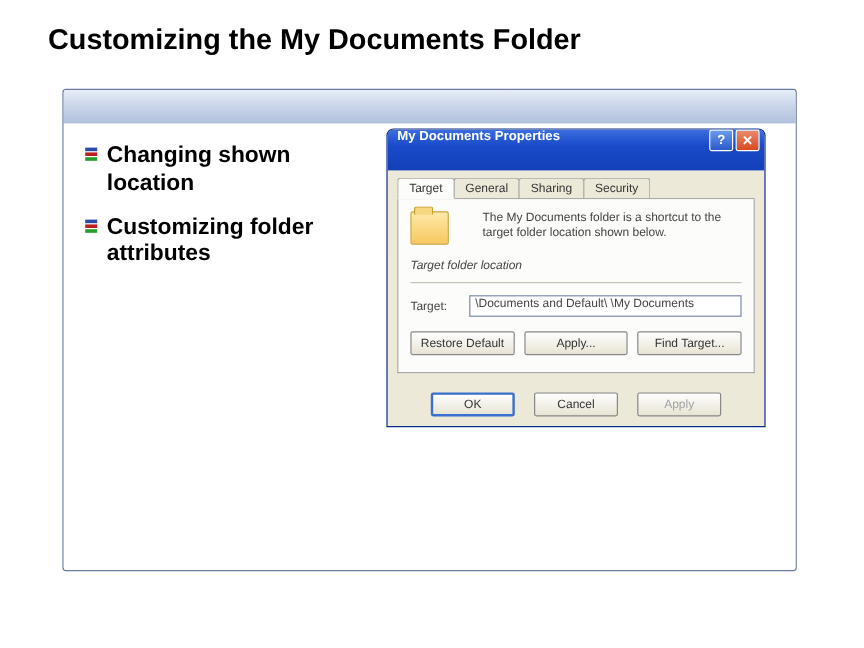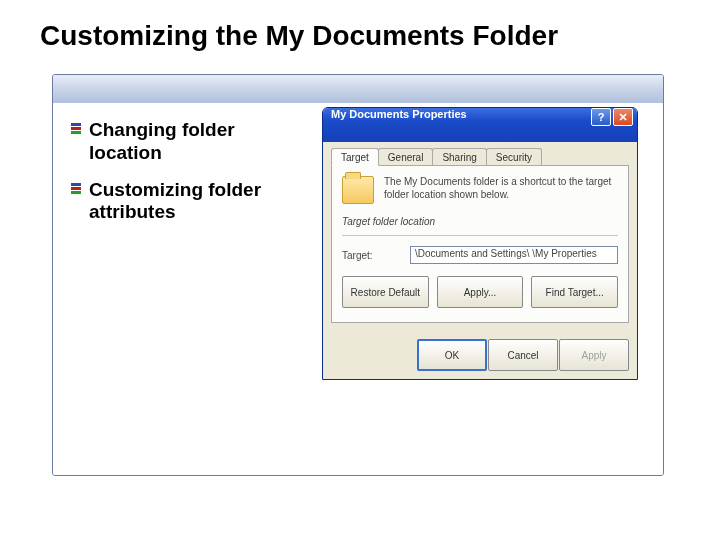--- a/index.html
+++ b/index.html
@@ -13,21 +13,21 @@
   }
   .slide {
     width: 720px;
     height: 540px;
     position: relative;
   }
   .slide-title {
     position: absolute;
     top: 20px;
     left: 40px;
-    font-size: 28px;
+    font-size: 24px;
     font-weight: bold;
     color: #000;
   }
   .content-frame {
     position: absolute;
     top: 74px;
     left: 52px;
     width: 612px;
     height: 402px;
     border: 1px solid #6a7aa0;
@@ -133,21 +133,21 @@
     margin-bottom: -1px;
   }
   .xp-tabpanel {
     background: #fcfcfa;
     border: 1px solid #aaa;
     border-top: none;
     padding: 10px 10px 14px;
   }
   .desc-row {
     display: flex;
-    gap: 10px;
+    gap: 28px;
     align-items: flex-start;
     margin-bottom: 12px;
   }
   .folder-icon {
     width: 32px; height: 28px;
     background: linear-gradient(#ffe9a8, #f6c860);
     border: 1px solid #caa030;
     border-radius: 2px;
     position: relative;
     flex: 0 0 32px;
@@ -166,56 +166,56 @@
 
   .group-label { color: #444; margin-bottom: 8px; font-style: italic; }
   .sep {
     height: 1px;
     background: #c8c4b4;
     margin: 4px 0 10px;
   }
   .target-row {
     display: flex;
     align-items: center;
-    gap: 26px;
+    gap: 7px;
     margin-bottom: 12px;
   }
   .target-label { color: #444; flex: 0 0 42px; }
   .target-input {
     flex: 1;
     height: 18px;
     border: 1px solid #7a8aa8;
     background: #fff;
     color: #444;
     font-size: 10px;
     padding: 1px 4px;
     overflow: hidden;
     white-space: nowrap;
   }
   .btn-row {
     display: flex;
     gap: 8px;
   }
   .xp-btn {
     flex: 1;
-    height: 32px;
+    height: 20px;
     border: 1px solid #888;
     border-radius: 2px;
     background: linear-gradient(#fefefe, #e8e4d4);
     color: #333;
     display: flex;
     align-items: center;
     justify-content: center;
     font-size: 10px;
   }
 
   .bottom-btns {
     display: flex;
-    justify-content: flex-end;
-    gap: 1px;
+    justify-content: center;
+    gap: 16px;
     padding: 8px 8px 8px;
   }
   .bottom-btns .xp-btn { flex: 0 0 70px; }
   .xp-btn.primary { border: 2px solid #3a70d0; }
   .xp-btn.disabled { color: #a0a0a0; }
 </style>
 </head>
 <body>
 
 <div class="slide">
@@ -224,21 +224,21 @@
   <div class="content-frame">
     <div class="frame-titlebar"></div>
     <div class="frame-body">
       <div class="bullet-area">
         <div class="bullet">
           <span class="bullet-marker">
               <span class="bar bar-b"></span>
               <span class="bar bar-r"></span>
               <span class="bar bar-g"></span>
             </span>
-          <span>Changing folder location</span>
+          <span>Changing shown location</span>
         </div>
         <div class="bullet">
           <span class="bullet-marker">
               <span class="bar bar-b"></span>
               <span class="bar bar-r"></span>
               <span class="bar bar-g"></span>
             </span>
           <span>Customizing folder attributes</span>
         </div>
       </div>
@@ -261,21 +261,21 @@
             </div>
             <div class="xp-tabpanel">
               <div class="desc-row">
                 <div class="folder-icon"></div>
                 <div class="desc-text">The My Documents folder is a shortcut to the target folder location shown below.</div>
               </div>
               <div class="group-label">Target folder location</div>
               <div class="sep"></div>
               <div class="target-row">
                 <div class="target-label">Target:</div>
-                <div class="target-input">\Documents and Settings\        \My Properties</div>
+                <div class="target-input">\Documents and Default\        \My Documents</div>
               </div>
               <div class="btn-row">
                 <div class="xp-btn">Restore Default</div>
                 <div class="xp-btn">Apply...</div>
                 <div class="xp-btn">Find Target...</div>
               </div>
             </div>
           </div>
           <div class="bottom-btns">
             <div class="xp-btn primary">OK</div>

